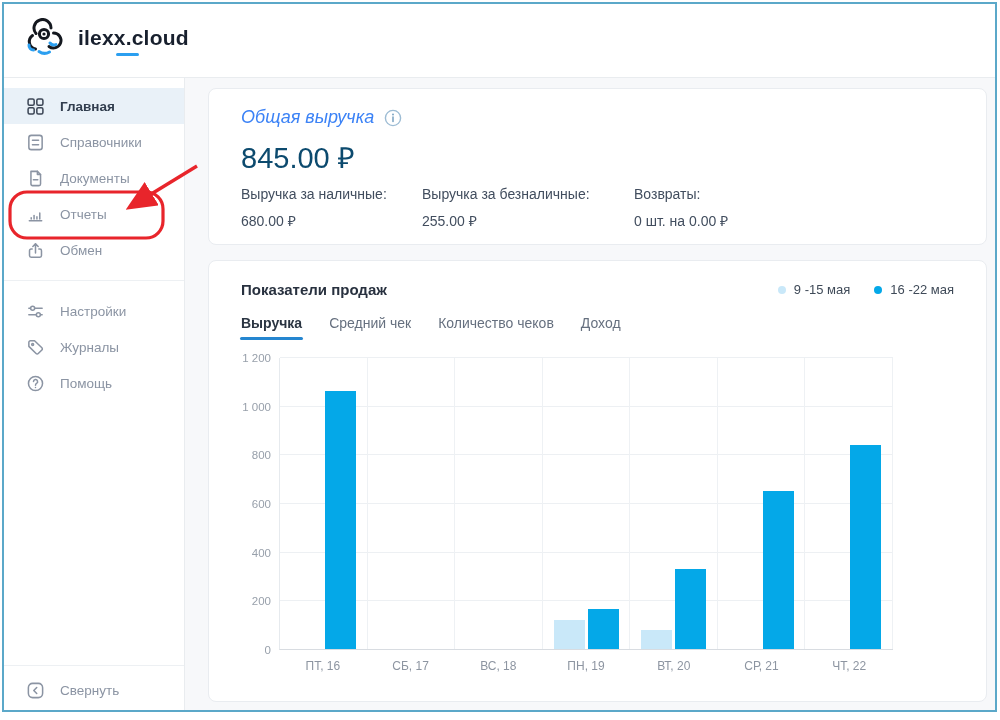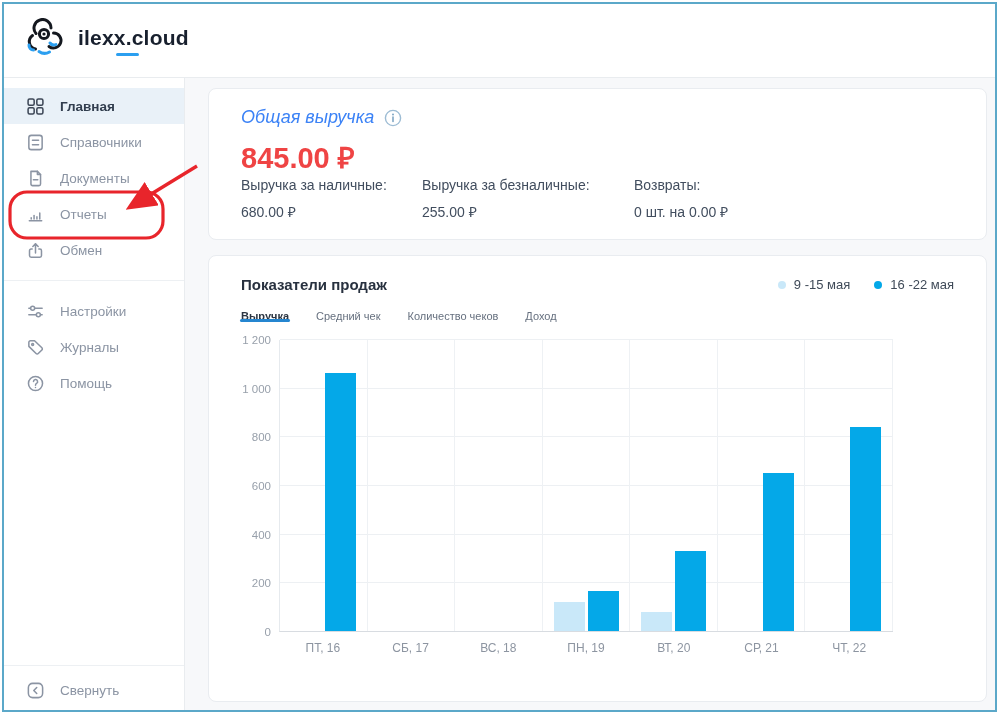--- a/index.html
+++ b/index.html
@@ -44,37 +44,37 @@
   .sb-divider { height:1px; background:#edf0f3; margin:12px 0; }
   .sb-spacer { flex:1; }
   
   .main { flex:1; background:#f7f8fa; padding:10px 8px 8px 23px; display:flex; flex-direction:column; }
   .card {
     background:#fff; border:1px solid #e9ecf0; border-radius:8px;
   }
   .card-revenue { padding:18px 32px 14px 32px; flex:0 0 152px; }
   .rev-title-row { display:flex; align-items:center; gap:10px; }
   .rev-title { font-size:18px; color:#3b82f6;font-style:italic; }
-  .rev-total { font-size:29px; font-weight:bold; color:#ef4444; margin-top:9px; }
-  .metrics { display:flex; margin-top:1px;align-items:flex-end; }
+  .rev-total { font-size:29px; font-weight:normal; color:#0c4a6e; margin-top:9px; }
+  .metrics { display:flex; margin-top:10px;align-items:flex-end; }
   .metric { display:flex; flex-direction:column; }
   .metric:nth-child(1){ width:181px; }
   .metric:nth-child(2){ width:212px; }
   .metric-label { font-size:14px; color:#414d5e; }
   .metric-value { font-size:14px; color:#414d5e; margin-top:9px; }
   
   .card-sales { margin-top:15px; flex:1; padding:20px 32px 10px 32px; display:flex; flex-direction:column; }
   .sales-head { display:flex; align-items:center; justify-content:space-between; }
   .sales-title { font-size:15px; font-weight:bold; color:#28313f; }
   .legend { display:flex; align-items:center; gap:24px; }
   .legend-item { display:flex; align-items:center; gap:8px; cursor:pointer; }
   .legend-dot { width:8px; height:8px; border-radius:50%; }
   .legend-label { font-size:13px; color:#3f4a58; }
   .tabs { display:flex; gap:27px; margin-top:17px; }
-  .tab { font-size:11px; color:#66707f; cursor:pointer; position:relative; }
+  .tab { font-size:14px; color:#66707f; padding-bottom:9px; cursor:pointer; position:relative; }
   .tab.active { color:#2b3542; font-weight:bold; }
   .tab.active::after {
     content:""; position:absolute; left:-1px; right:-1px; bottom:0; height:3px;
     background:var(--tab-underline,#2586d0); border-radius:2px;
   }
   
   .chart { display:flex; margin-top:18px; }
   .yaxis { width:38px; position:relative; height:292px; flex:0 0 38px; }
   .ytick { position:absolute; right:8px; transform:translateY(50%); font-size:11.5px; color:#98a0ab; }
   .plot-outer { width:614px; }

